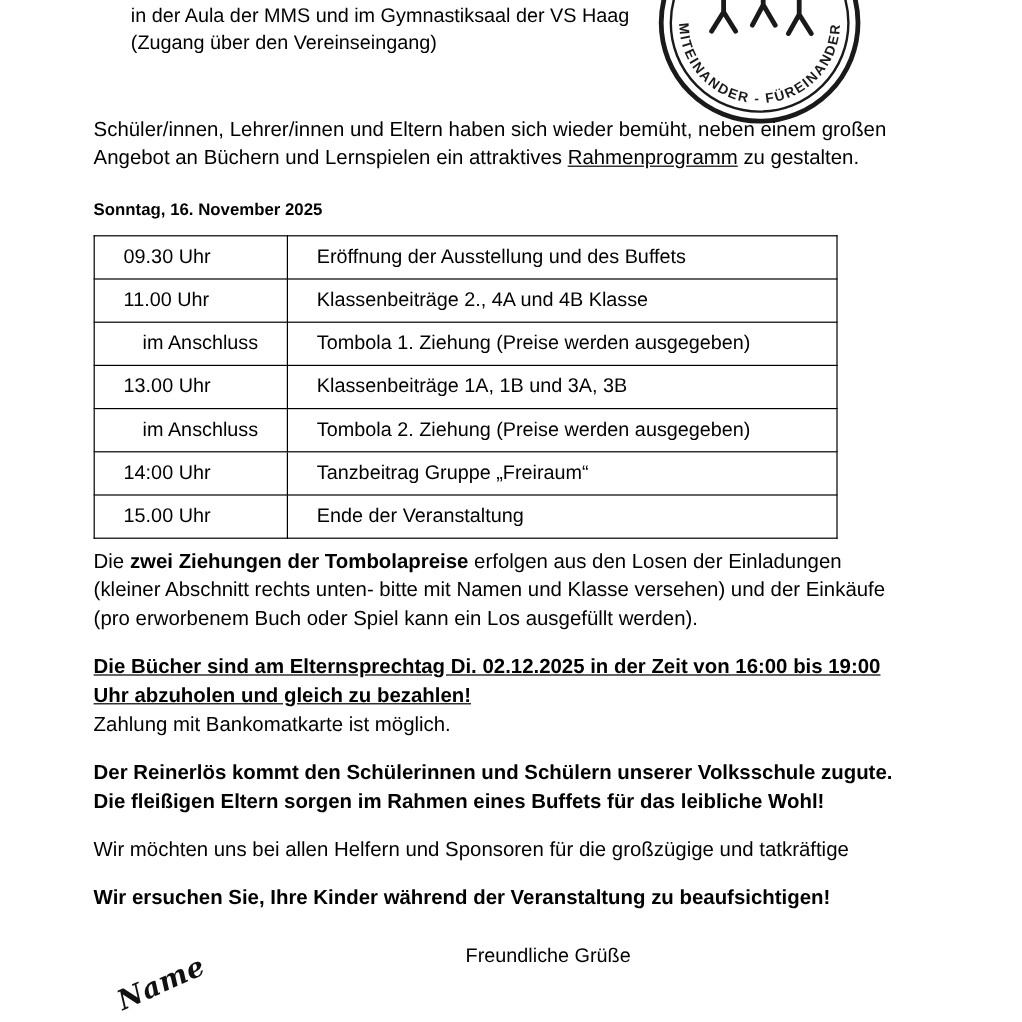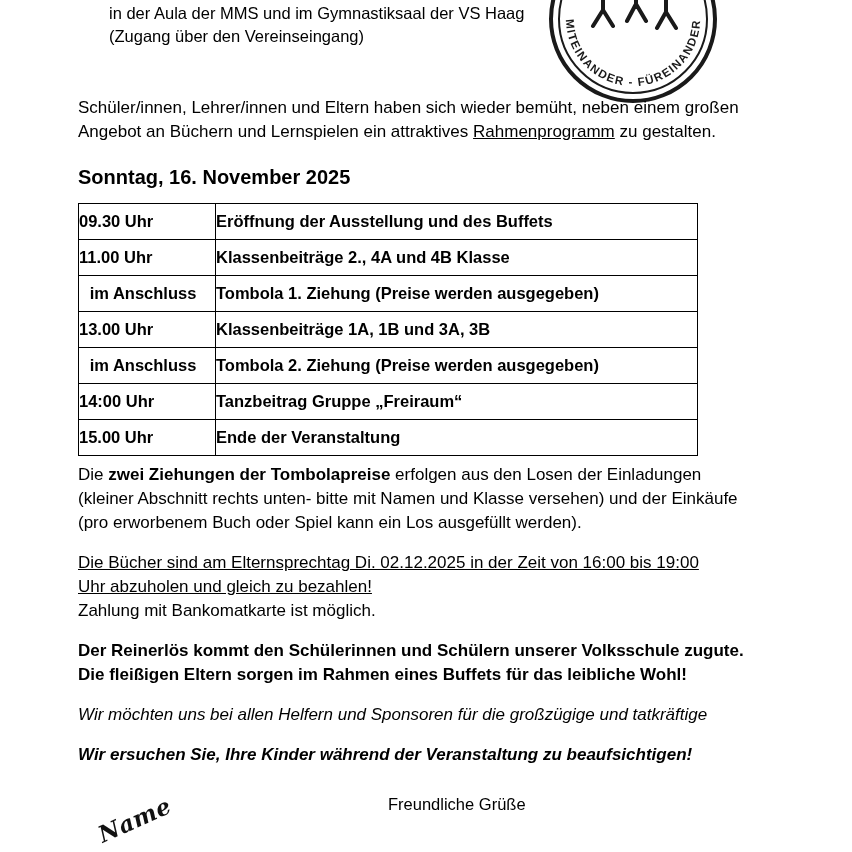--- a/index.html
+++ b/index.html
@@ -41,54 +41,53 @@
 
   .para {
     font-size: 17px;
     line-height: 24px;
   }
   .para .u {
     text-decoration: underline;
     font-weight: normal;
   }
   .date-head {
-    font-size: 20px;
+    font-size: 14px;
     font-weight: bold;
     margin-top: 22px;
     margin-bottom: 14px;
   }
 
   table.schedule {
     border-collapse: collapse;
     width: 620px;
     table-layout: fixed;
   }
   table.schedule td {
     border: 1px solid #000000;
-    padding: 6px 8px 7px 0;
+    padding: 6px 8px 7px 24px;
     font-size: 16.5px;
     vertical-align: middle;
     height: 22px;
-    font-weight: bold;
   }
   table.schedule td.time {
     width: 128px;
     text-align: left;
   }
   table.schedule td.time.center {
     text-align: center;
   }
 
   .after-table {
     margin-top: 7px;
   }
   .b { font-weight: bold; }
   .u { text-decoration: underline; }
-  .ub { text-decoration: underline; font-weight: normal; }
-  .it { font-style: italic; }
+  .ub { text-decoration: underline; font-weight: bold; }
+  .it { }
 
   .block-gap { height: 16px; }
 
   .sig-wrap {
     margin-top: 22px;
     padding-left: 310px;
     font-size: 16.5px;
     line-height: 30px;
   }
 

